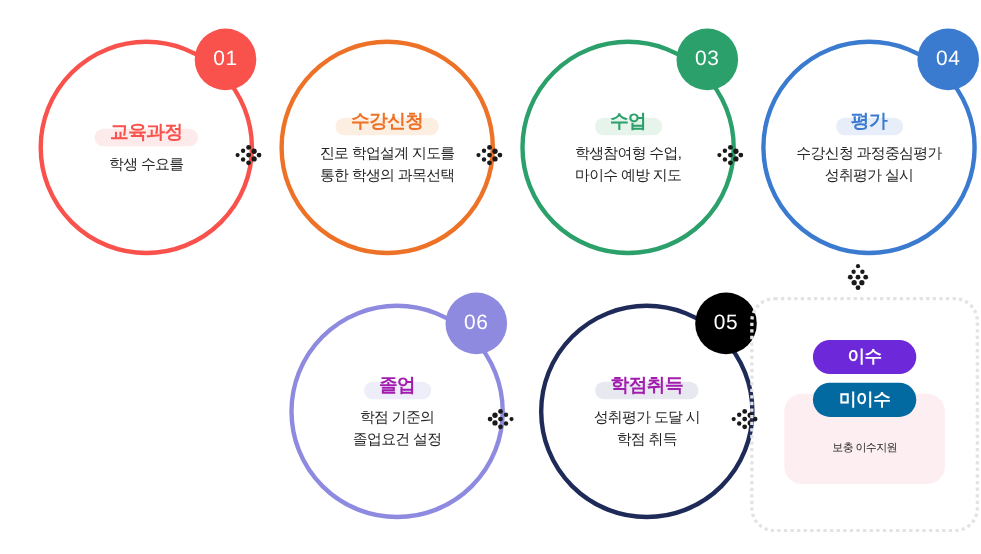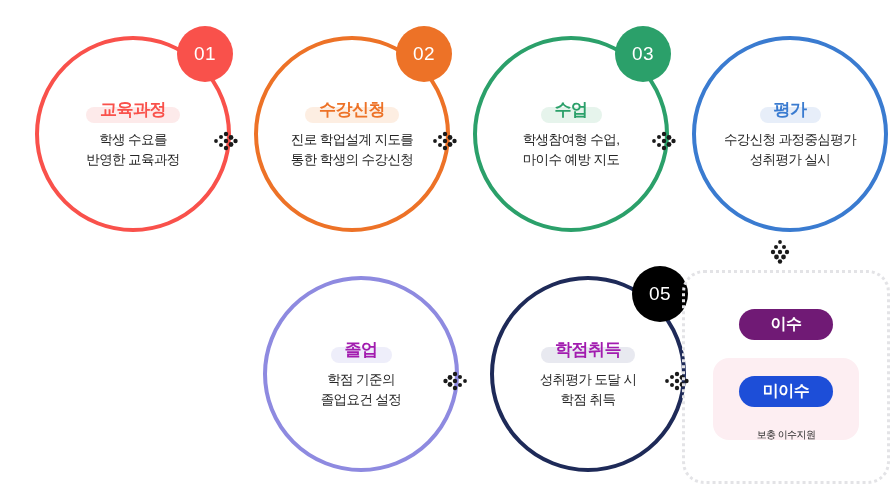--- a/index.html
+++ b/index.html
@@ -157,35 +157,33 @@
 
 <div id="stage">
     <div class="step" style="left: 35px; top: 36px;">
       <div class="ring" style="border: 4px solid rgb(249, 81, 75);"></div>
       <div class="inner">
         <div class="label-wrap">
           <div class="label-pill" style="background: rgb(253, 234, 234);"></div>
           <div class="label-text" style="color: rgb(249, 81, 75);">교육과정</div>
         </div>
         <div class="desc">학생 수요를</div>
-        <div class="desc">반영한 교육과정</div>
       </div>
       <div class="badge" style="background: rgb(249, 81, 75);">01</div>
     </div>
     <div class="step" style="left: 254px; top: 36px;">
       <div class="ring" style="border: 4px solid rgb(237, 114, 39);"></div>
       <div class="inner">
         <div class="label-wrap">
           <div class="label-pill" style="background: rgb(253, 238, 226);"></div>
           <div class="label-text" style="color: rgb(237, 114, 39);">수강신청</div>
         </div>
         <div class="desc">진로 학업설계 지도를</div>
-        <div class="desc">통한 학생의 수강신청</div>
-      </div>
-      <div class="badge" style="background: rgb(237, 114, 39);">02</div>
+        <div class="desc">통한 학생의 과목선택</div>
+      </div>
     </div>
     <div class="step" style="left: 473px; top: 36px;">
       <div class="ring" style="border: 4px solid rgb(43, 160, 106);"></div>
       <div class="inner">
         <div class="label-wrap">
           <div class="label-pill" style="background: rgb(230, 244, 236);"></div>
           <div class="label-text" style="color: rgb(43, 160, 106);">수업</div>
         </div>
         <div class="desc">학생참여형 수업,</div>
         <div class="desc">마이수 예방 지도</div>
@@ -195,20 +193,21 @@
     <div class="step" style="left: 692px; top: 36px;">
       <div class="ring" style="border: 4px solid rgb(58, 123, 208);"></div>
       <div class="inner">
         <div class="label-wrap">
           <div class="label-pill" style="background: rgb(231, 238, 249);"></div>
           <div class="label-text" style="color: rgb(58, 123, 208);">평가</div>
         </div>
         <div class="desc">수강신청 과정중심평가</div>
         <div class="desc">성취평가 실시</div>
       </div>
+      <div class="badge" style="background: rgb(58, 123, 208);">04</div>
     </div>
     <div class="step" style="left: 490px; top: 276px;">
       <div class="ring" style="border: 4px solid rgb(30, 42, 88);"></div>
       <div class="inner">
         <div class="label-wrap">
           <div class="label-pill" style="background: rgb(232, 233, 240);"></div>
           <div class="label-text" style="color: #a21caf;">학점취득</div>
         </div>
         <div class="desc">성취평가 도달 시</div>
         <div class="desc">학점 취득</div>
@@ -218,20 +217,21 @@
     <div class="step" style="left: 263px; top: 276px;">
       <div class="ring" style="border: 4px solid rgb(142, 138, 224);"></div>
       <div class="inner">
         <div class="label-wrap">
           <div class="label-pill" style="background: rgb(238, 238, 250);"></div>
           <div class="label-text" style="color: #a21caf;">졸업</div>
         </div>
         <div class="desc">학점 기준의</div>
         <div class="desc">졸업요건 설정</div>
       </div>
+      <div class="badge" style="background: rgb(142, 138, 224);">06</div>
     </div>
     <div class="arrow" style="left: 212px; top: 128px;">
       <svg width="26" height="26" viewBox="0 0 26 26">
         <g transform="rotate(0 13 13)">
           <circle cx="4" cy="13" r="1.9" fill="#1a1a1a"></circle>
           <circle cx="9" cy="9" r="2" fill="#1a1a1a"></circle>
           <circle cx="9" cy="17" r="2" fill="#1a1a1a"></circle>
           <circle cx="14" cy="6" r="2.2" fill="#1a1a1a"></circle>
           <circle cx="14" cy="13" r="2.2" fill="#1a1a1a"></circle>
           <circle cx="14" cy="20" r="2.2" fill="#1a1a1a"></circle>
@@ -312,18 +312,18 @@
           <circle cx="14" cy="20" r="2.2" fill="#1a1a1a"></circle>
           <circle cx="19" cy="9.5" r="2.4" fill="#1a1a1a"></circle>
           <circle cx="19" cy="16.5" r="2.4" fill="#1a1a1a"></circle>
           <circle cx="23.5" cy="13" r="2.2" fill="#1a1a1a"></circle>
         </g>
       </svg>
     </div>
     <div class="legend" style="left: 682px; top: 270px; width: 208px; height: 214px; border-color: rgb(227, 227, 230);">
       <div class="legend-inner">
         <div class="legend-panel" style="background: rgb(253, 238, 242); top: 85px; height: 82px;"></div>
-        <div class="pill" style="background: #701a75; margin-top: 36px;">이수</div>
-        <div class="pill" style="background: #1d4ed8; margin-top: 36px;">미이수</div>
+        <div class="pill" style="background: #6d28d9; margin-top: 36px;">이수</div>
+        <div class="pill" style="background: #0369a1; margin-top: 8px;">미이수</div>
         <div class="legend-note" style="margin-top: 21px;">보충 이수지원</div>
       </div>
     </div>
   </div>
 
 </body></html>

